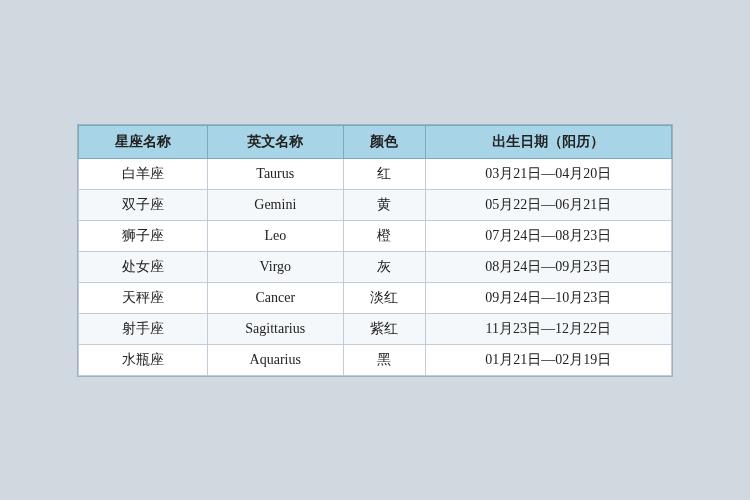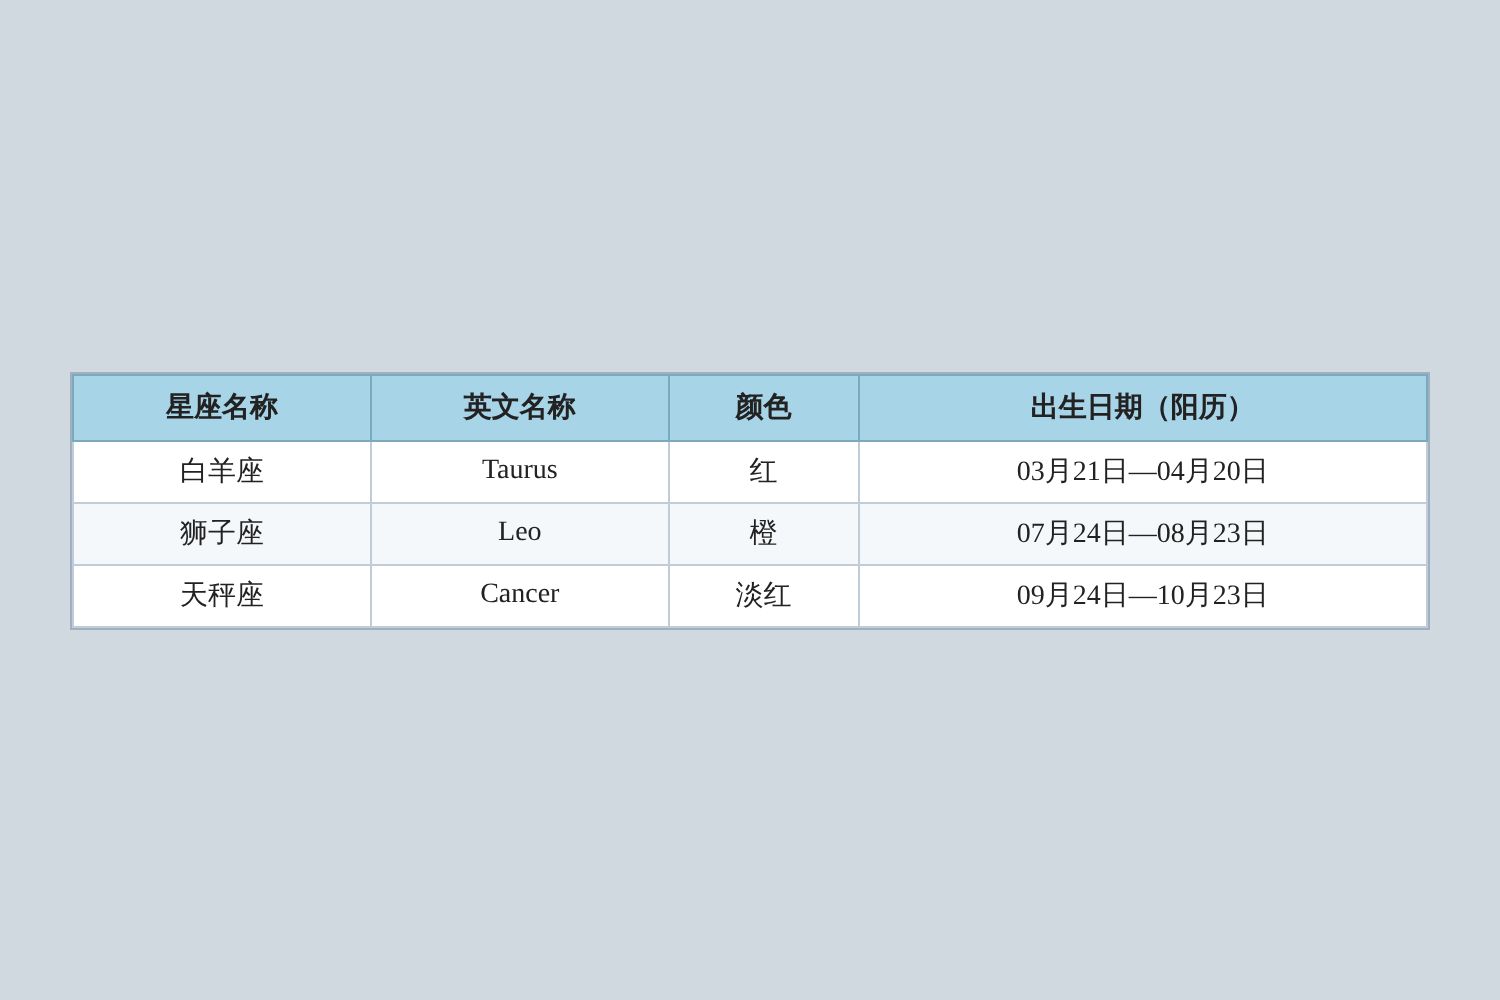--- a/index.html
+++ b/index.html
@@ -15,21 +15,21 @@
       display: flex;
       align-items: center;
       justify-content: center;
       font-family: "SimSun", "宋体", serif;
       font-size: 14px;
     }
 
     .table-container {
       background-color: #fdba74;
       border: 1px solid #a0b0c0;
-      width: 680px;
+      width: 596px;
     }
 
     table {
       width: 100%;
       border-collapse: collapse;
     }
 
     thead tr {
       background-color: #a8d4e8;
     }
@@ -81,26 +81,50 @@
       </tr>
     </thead>
     <tbody id="table-body">
     <tr>
           <td>白羊座</td>
           <td>Taurus</td>
           <td>红</td>
           <td>03月21日—04月20日</td>
         </tr>
         <tr>
+          <td>双子座</td>
+          <td>Gemini</td>
+          <td>黄</td>
+          <td>05月22日—06月21日</td>
+        </tr>
+        <tr>
           <td>狮子座</td>
           <td>Leo</td>
           <td>橙</td>
           <td>07月24日—08月23日</td>
+        </tr>
+        <tr>
+          <td>处女座</td>
+          <td>Virgo</td>
+          <td>灰</td>
+          <td>08月24日—09月23日</td>
         </tr>
         <tr>
           <td>天秤座</td>
           <td>Cancer</td>
           <td>淡红</td>
           <td>09月24日—10月23日</td>
         </tr>
+        <tr>
+          <td>射手座</td>
+          <td>Sagittarius</td>
+          <td>紫红</td>
+          <td>11月23日—12月22日</td>
+        </tr>
+        <tr>
+          <td>水瓶座</td>
+          <td>Aquarius</td>
+          <td>黑</td>
+          <td>01月21日—02月19日</td>
+        </tr>
       </tbody>
   </table>
 </div>
 
 </body></html>

